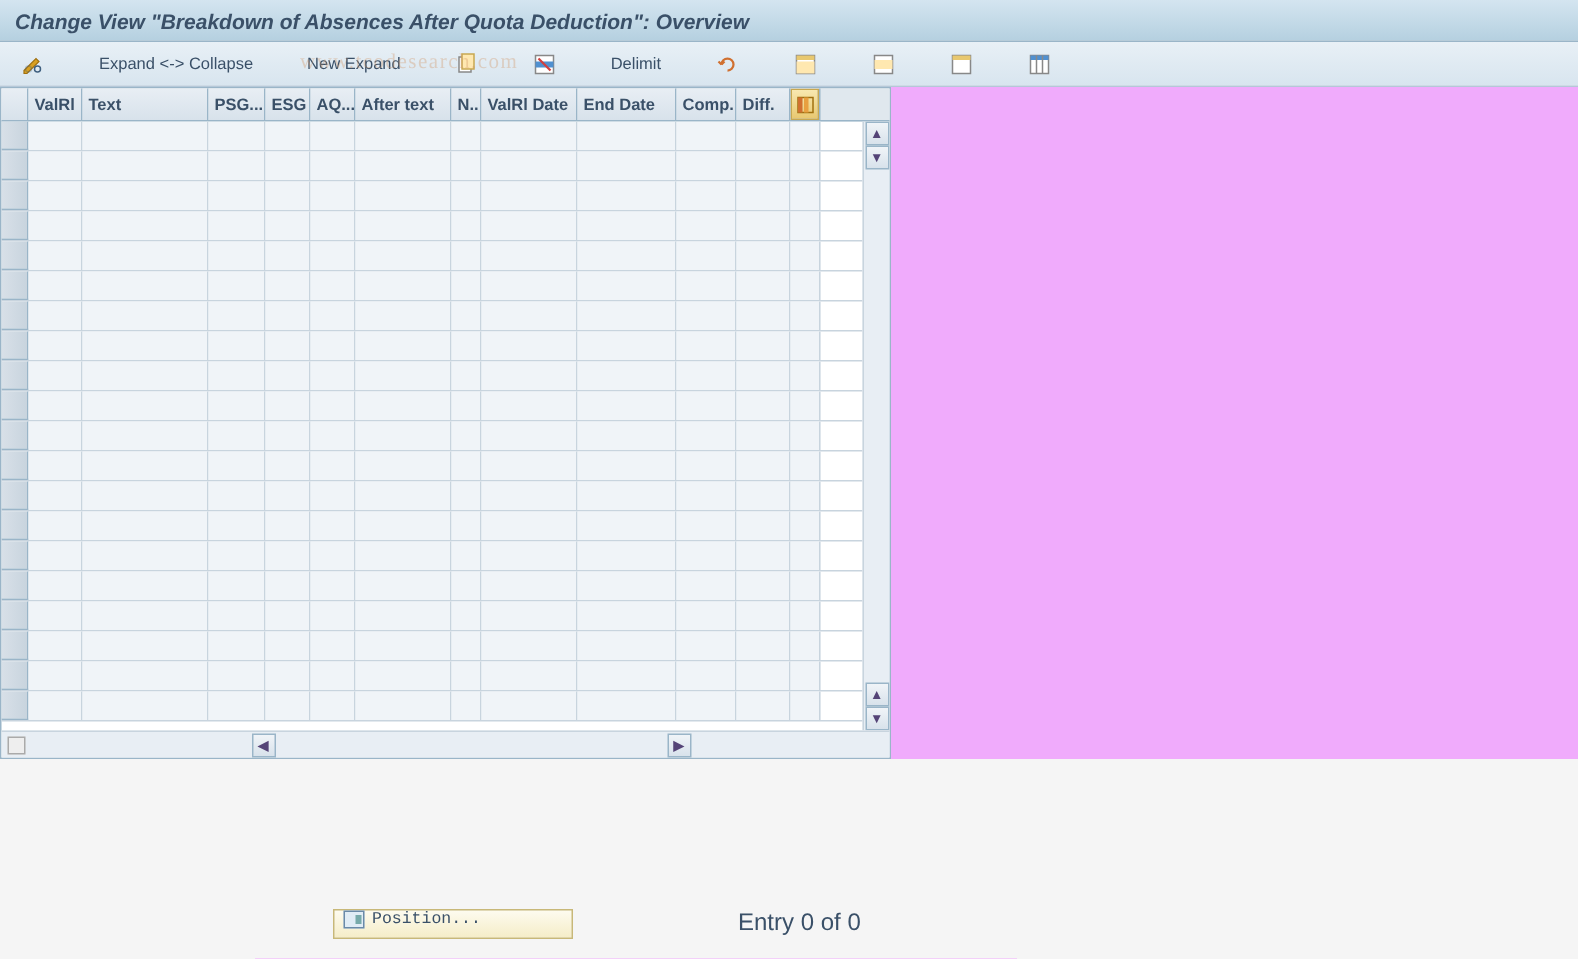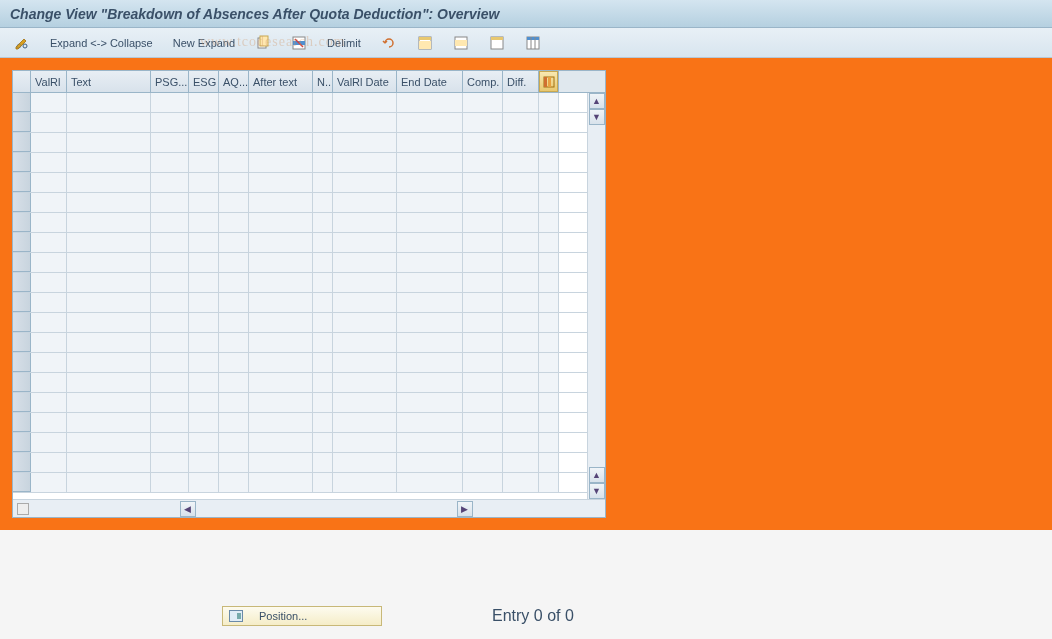--- a/index.html
+++ b/index.html
@@ -27,21 +27,21 @@
       font-style: italic;
       color: #3a5068;
     }
     
     .toolbar {
       background: linear-gradient(to bottom, #e8f0f6 0%, #d8e5ef 100%);
       height: 30px;
       display: flex;
       align-items: center;
       padding: 0 8px;
-      gap: 8px;
+      gap: 24px;
       border-bottom: 1px solid #b5c8d8;
       position: relative;
     }
     
     .toolbar-btn {
       display: flex;
       align-items: center;
       gap: 4px;
       padding: 2px 6px;
       cursor: pointer;
@@ -63,22 +63,22 @@
       top: 6px;
       font-size: 14px;
       color: rgba(210, 150, 100, 0.35);
       font-family: Georgia, serif;
       letter-spacing: 1px;
       pointer-events: none;
       z-index: 100;
     }
     
     .content-area {
-      padding: 12px;
-      background: #f97316;
+      background: #f0abfc;
+      font-weight: bold;
     }
     
     .table-container {
       width: 594px;
       height: 448px;
       border: 1px solid #9ab5c8;
       background: #fff;
       display: flex;
       flex-direction: column;
     }
@@ -213,26 +213,27 @@
       padding: 0 12px;
     }
     
     .position-btn {
       margin-left: 210px;
       width: 160px;
       height: 20px;
       background: linear-gradient(to bottom, #fdfbef 0%, #f5edc8 100%);
       border: 1px solid #c8b878;
       display: flex;
-      align-items: center;
+      align-items: flex-start;
       padding: 0 6px;
-      gap: 16px;
+      gap: 5px;
       cursor: pointer;
       color: #3a5068;
       font-size: 11px;
+      font-family: Liberation Mono, monospace;
     }
     .position-btn .pb-icon{
       width:14px;height:12px;border:1px solid #6a8aa8;background:#e0ecf5;position:relative;
     }
     .position-btn .pb-icon:after{content:"";position:absolute;right:1px;top:2px;width:4px;height:6px;background:#7aa;}
     
     .entry-text {
       margin-left: 110px;
       color: #3a5068;
       font-size: 16px;

